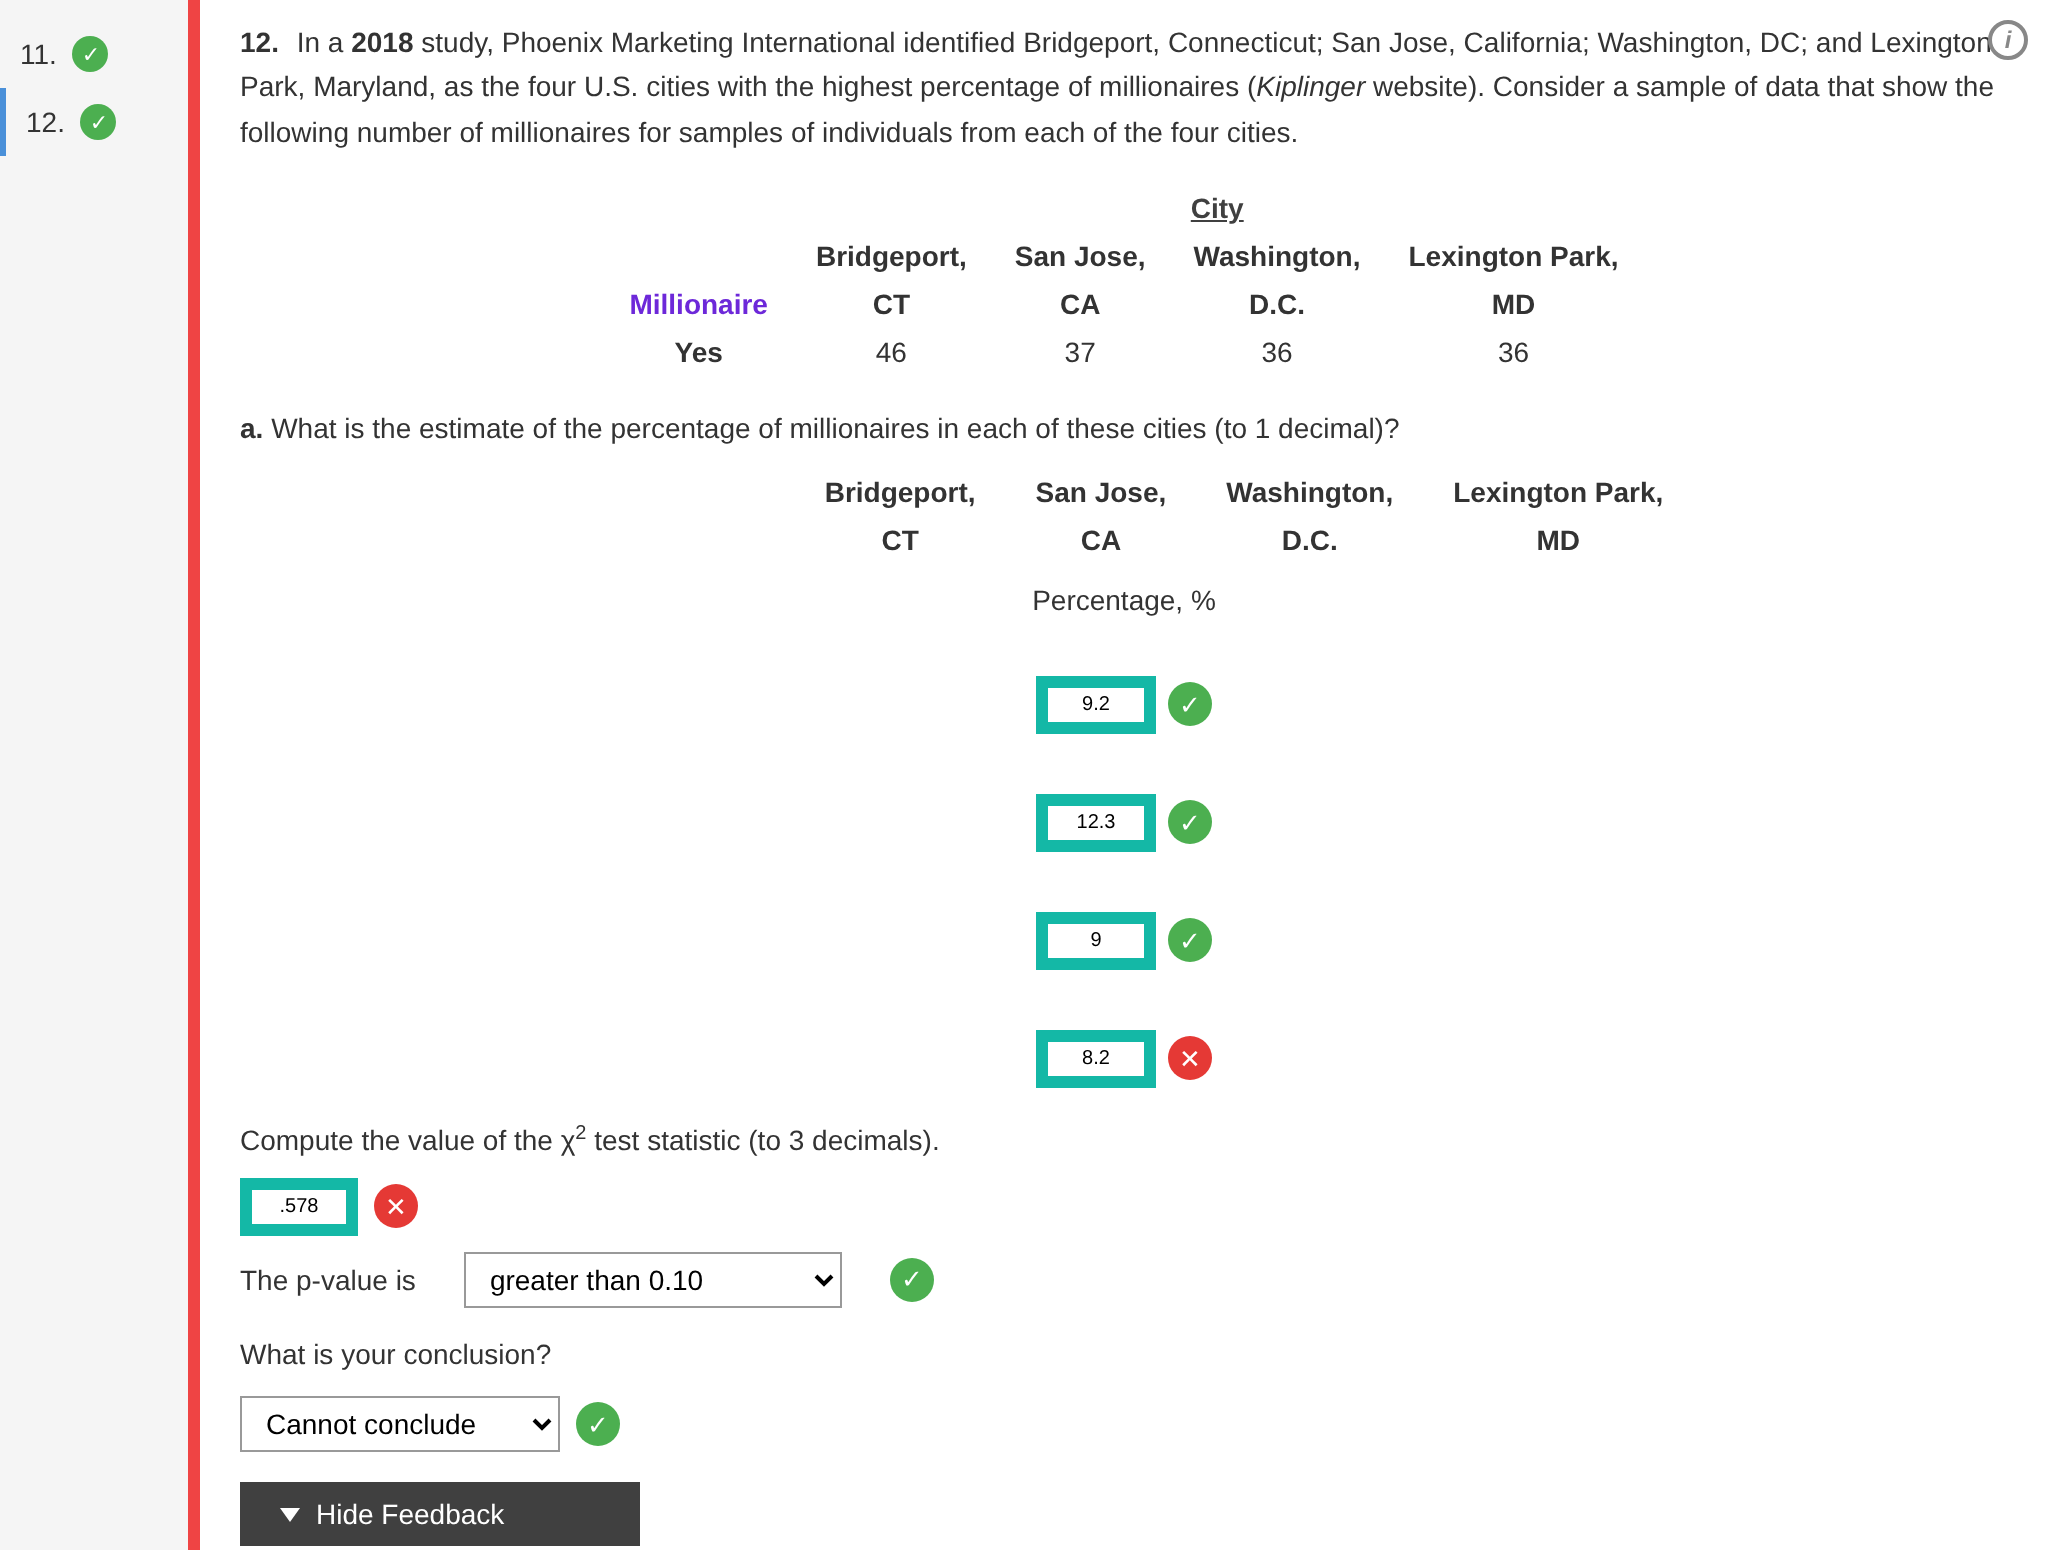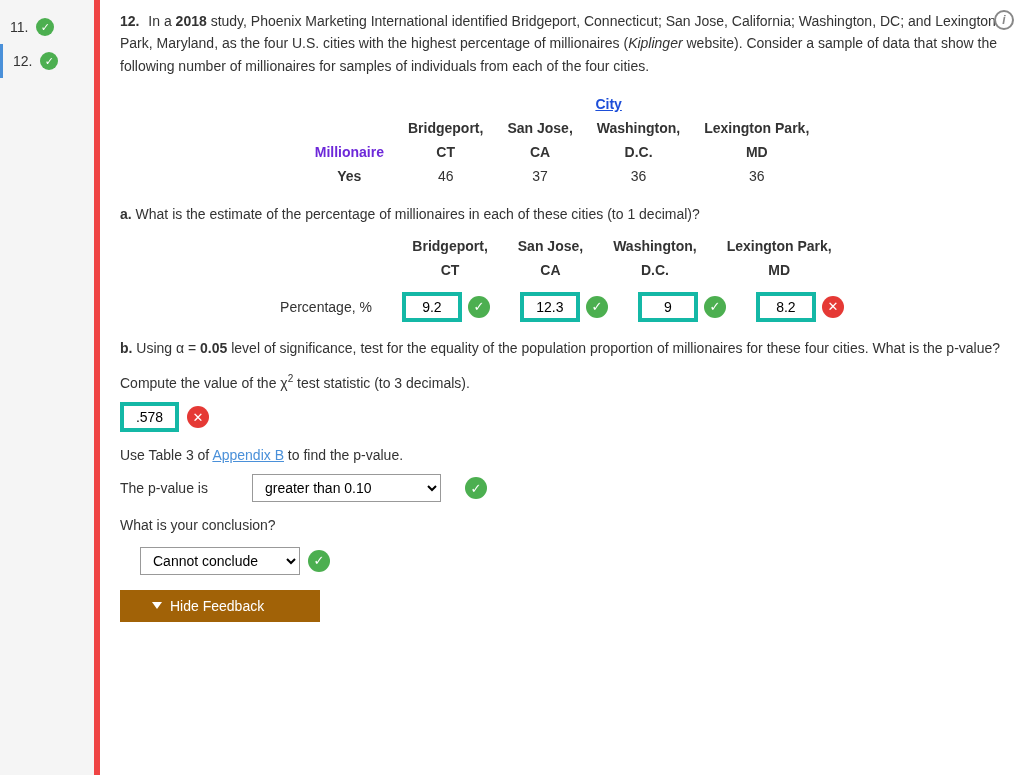--- a/index.html
+++ b/index.html
@@ -82,21 +82,21 @@
     .data-table {
       border-collapse: collapse;
       margin: 0 auto 15px auto;
     }
     .data-table td, .data-table th {
       padding: 4px 12px;
       text-align: center;
       font-size: 14px;
     }
     .city-header {
-      color: #1d4ed8;
+      color: #404040;
       font-weight: bold;
       font-size: 15px;
       text-decoration: underline;
     }
     .millionaire-label {
       color: #6d28d9;
       font-weight: bold;
     }
     .row-label {
       font-weight: bold;
@@ -111,24 +111,24 @@
     .pct-table {
       border-collapse: collapse;
       margin: 0 auto 10px auto;
     }
     .pct-table td, .pct-table th {
       padding: 4px 15px;
       text-align: center;
       font-size: 14px;
     }
     .answer-input {
-      border: 4px solid #14b8a6;
+      border: 6px solid #14b8a6;
       padding: 3px 6px;
       width: 60px;
-      font-size: 14px;
+      font-size: 10px;
       text-align: center;
     }
     .answer-input.wide {
       width: 59px;
     }
     .check-icon {
       width: 22px;
       height: 22px;
       border-radius: 50%;
       background: #4caf50;
@@ -150,63 +150,63 @@
       color: white;
       font-size: 13px;
       flex-shrink: 0;
     }
     .pct-row {
       display: flex;
       align-items: center;
       gap: 30px;
       margin: 8px 0 15px 0;
       justify-content: center;
+      flex-direction: column;
     }
     .pct-cell {
       display: flex;
       align-items: center;
       gap: 6px;
     }
     
     .chi-input-area {
       display: flex;
       align-items: center;
       gap: 8px;
       margin: 8px 0;
     }
     
     .answer-select {
       border: 1px solid #999;
       padding: 4px 8px;
       font-size: 14px;
       background: #fff;
       min-width: 180px;
-      margin-left: 20px;
     }
     
     .pvalue-line {
       display: flex;
       align-items: center;
       gap: 24px;
       margin: 8px 0;
     }
     
     .conclusion-line {
       display: flex;
       align-items: center;
       gap: 8px;
       margin: 10px 0;
       flex-wrap: wrap;
     }
     
     .hide-feedback-btn {
-      background: #a16207;
+      background: #404040;
       color: white;
       border: none;
-      padding: 8px 32px;
+      padding: 8px 20px;
       font-size: 14px;
       cursor: pointer;
       display: flex;
       align-items: center;
       gap: 8px;
       margin-top: 15px;
       width: 200px;
     }
     .hide-feedback-btn .arrow {
       display: inline-block;
@@ -311,37 +311,30 @@
       <div class="pct-cell">
         <input class="answer-input" type="text" value="9" style="">
         <span class="check-icon">✓</span>
       </div>
       <div class="pct-cell">
         <input class="answer-input" type="text" value="8.2" style="">
         <span class="x-icon">✕</span>
       </div>
     </div>
 
-    <div class="sub-question">
-      <span class="bold">b.</span>
-      <span> Using α = </span><span class="bold">0.05</span><span> level of significance, test for the equality of the population proportion of millionaires for these four cities. What is the p-value?</span>
-    </div>
 
     <div class="sub-question">
       <span>Compute the value of the χ<sup>2</sup> test statistic (to 3 decimals).</span>
     </div>
 
     <div class="chi-input-area">
       <input class="answer-input wide" type="text" value=".578" style="">
       <span class="x-icon">✕</span>
     </div>
 
-    <div class="sub-question">
-      <span>Use Table 3 of </span><span style="color:#4a90d9; text-decoration:underline;">Appendix B</span><span> to find the p-value.</span>
-    </div>
 
     <div class="pvalue-line">
       <span>The p-value is</span>
       <select class="answer-select">
         <option>less than 0.005</option>
         <option>between 0.005 and 0.01</option>
         <option>between 0.01 and 0.025</option>
         <option>between 0.025 and 0.05</option>
         <option>between 0.05 and 0.10</option>
         <option selected="">greater than 0.10</option>

